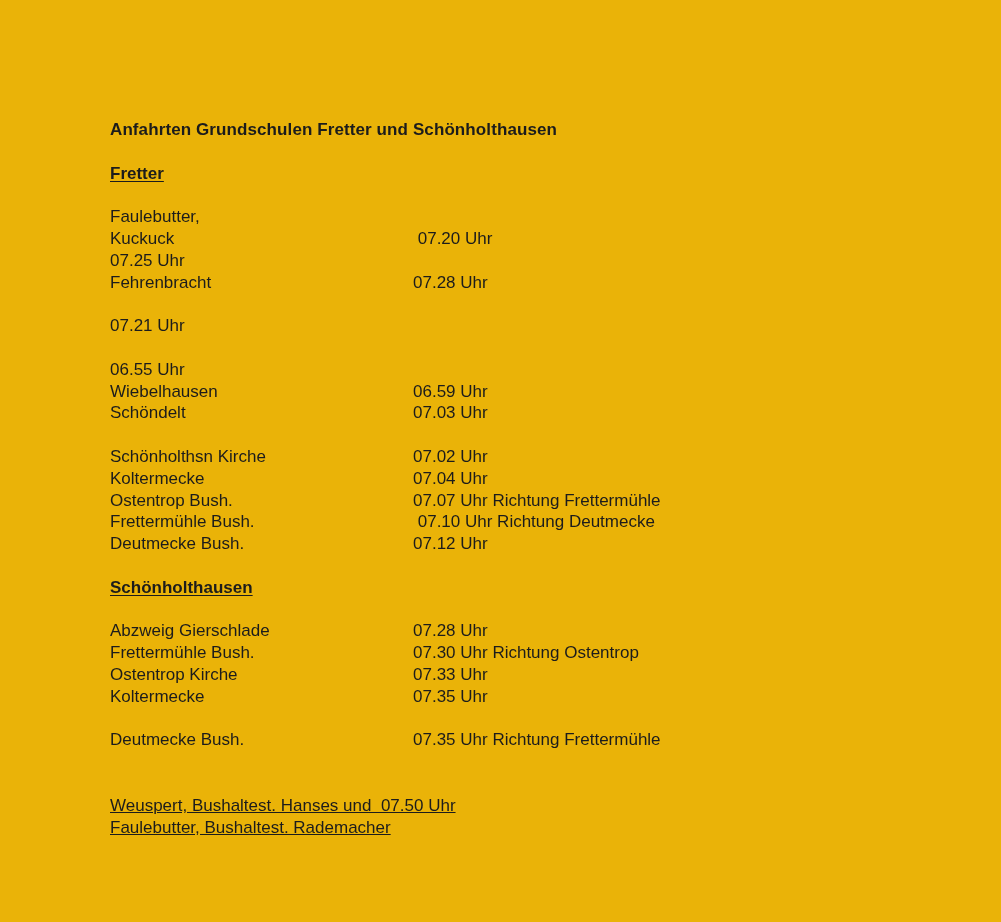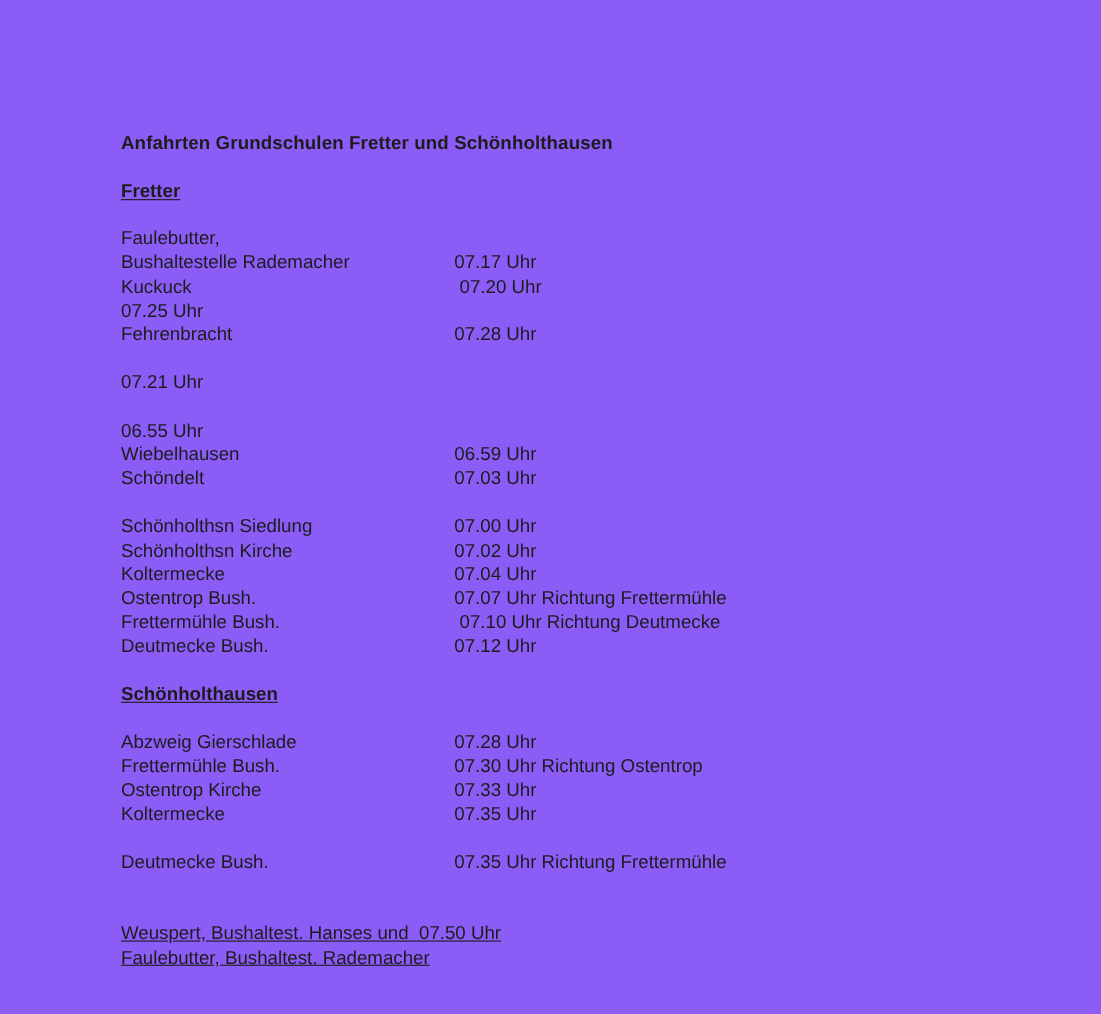--- a/index.html
+++ b/index.html
@@ -4,21 +4,21 @@
 <style>
   * { margin: 0; padding: 0; box-sizing: border-box; }
   html, body {
     background: #ffffff;
     font-family: "Liberation Sans", sans-serif;
   }
   .page {
     position: relative;
     width: 1001px;
     height: 922px;
-    background: #8b5cf6;
+    background: #eab308;
     color: #1c1c1c;
     font-size: 17px;
     line-height: 21.8px;
     padding: 119px 40px 0 110px;
     overflow: hidden;
   }
   .doc-title {
     font-weight: bold;
     margin-bottom: 21.8px;
     letter-spacing: 0.1px;
@@ -54,24 +54,20 @@
   <div class="section-heading">
     <span>Fretter</span>
   </div>
 
   <div class="group">
     <div class="row">
       <span class="label">Faulebutter,</span>
       <span class="time"></span>
     </div>
     <div class="row">
-      <span class="label">Bushaltestelle Rademacher</span>
-      <span class="time">07.17 Uhr</span>
-    </div>
-    <div class="row">
       <span class="label">Kuckuck</span>
       <span class="time"> 07.20 Uhr</span>
     </div>
     <div class="row">
       <span class="time">07.25 Uhr</span>
     </div>
     <div class="row">
       <span class="label">Fehrenbracht</span>
       <span class="time">07.28 Uhr</span>
     </div>
@@ -91,24 +87,20 @@
       <span class="label">Wiebelhausen</span>
       <span class="time">06.59 Uhr</span>
     </div>
     <div class="row">
       <span class="label">Schöndelt</span>
       <span class="time">07.03 Uhr</span>
     </div>
   </div>
 
   <div class="group">
-    <div class="row">
-      <span class="label">Schönholthsn Siedlung</span>
-      <span class="time">07.00 Uhr</span>
-    </div>
     <div class="row">
       <span class="label">Schönholthsn Kirche</span>
       <span class="time">07.02 Uhr</span>
     </div>
     <div class="row">
       <span class="label">Koltermecke</span>
       <span class="time">07.04 Uhr</span>
     </div>
     <div class="row">
       <span class="label">Ostentrop Bush.</span>

